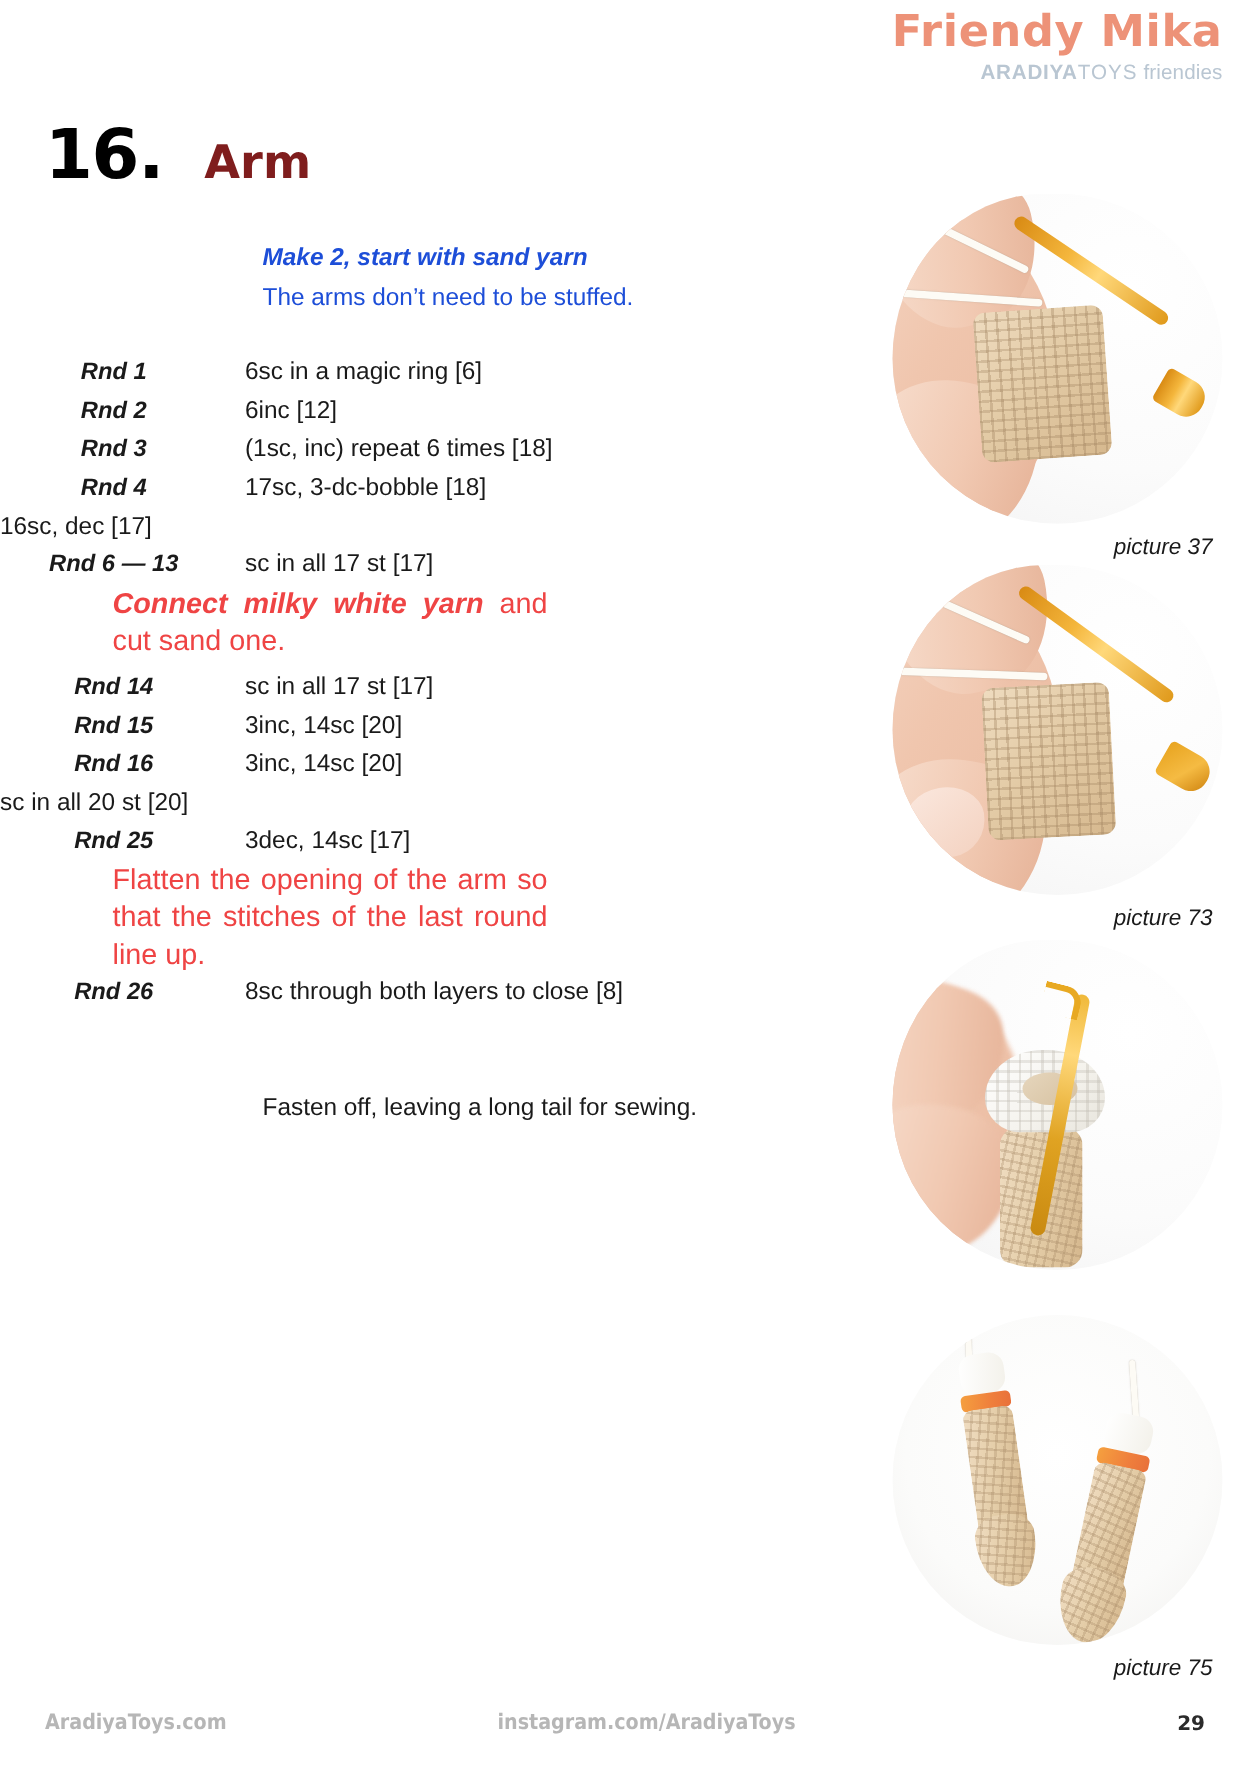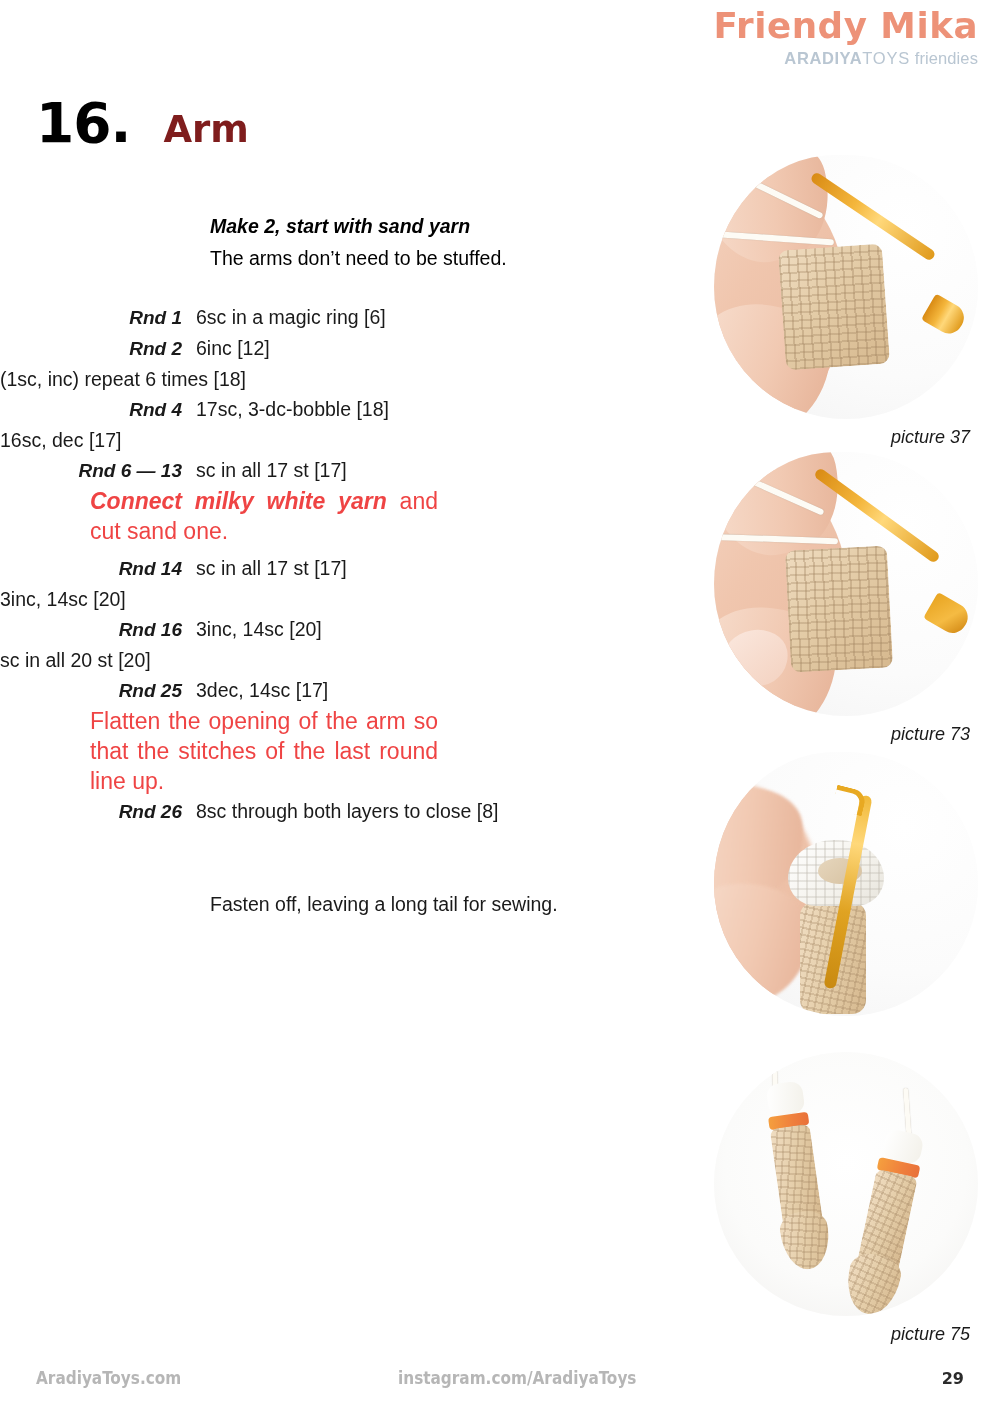--- a/index.html
+++ b/index.html
@@ -86,40 +86,39 @@
     position: absolute;
     top: 190px;
     left: 0;
     width: 600px;
   }
   .intro {
     margin-left: 210px;
     width: 350px;
     font-size: 19.5px;
     line-height: 32px;
-    color: #000000;
-    margin-top: 20px;
+    color: #1d4ed8;
   }
   .intro .strong {
     font-weight: bold;
     font-style: italic;
     display: block;
   }
 
   .rounds {
     margin-top: 28px;
   }
   .round-row {
     display: flex;
     align-items: baseline;
     line-height: 30px;
   }
   .round-label {
     width: 196px;
-    text-align: right;
+    text-align: center;
     padding-right: 14px;
     box-sizing: border-box;
     font-style: italic;
     font-weight: bold;
     font-size: 19px;
     white-space: nowrap;
     color: #1a1a1a;
   }
   .round-text {
     font-size: 19.5px;
@@ -310,20 +309,21 @@
   <div class="rounds">
     <div class="round-row">
       <div class="round-label">Rnd 1</div>
       <div class="round-text">6sc in a magic ring [6]</div>
     </div>
     <div class="round-row">
       <div class="round-label">Rnd 2</div>
       <div class="round-text">6inc [12]</div>
     </div>
     <div class="round-row">
+      <div class="round-label">Rnd 3</div>
       <div class="round-text">(1sc, inc) repeat 6 times [18]</div>
     </div>
     <div class="round-row">
       <div class="round-label">Rnd 4</div>
       <div class="round-text">17sc, 3-dc-bobble [18]</div>
     </div>
     <div class="round-row">
       <div class="round-text">16sc, dec [17]</div>
     </div>
     <div class="round-row">
@@ -335,20 +335,21 @@
   <div class="note-row">
     <span class="strong">Connect milky white yarn</span><span> and cut sand one.</span>
   </div>
 
   <div class="rounds" style="margin-top:7px">
     <div class="round-row">
       <div class="round-label">Rnd 14</div>
       <div class="round-text">sc in all 17 st [17]</div>
     </div>
     <div class="round-row">
+      <div class="round-label">Rnd 15</div>
       <div class="round-text">3inc, 14sc [20]</div>
     </div>
     <div class="round-row">
       <div class="round-label">Rnd 16</div>
       <div class="round-text">3inc, 14sc [20]</div>
     </div>
     <div class="round-row">
       <div class="round-text">sc in all 20 st [20]</div>
     </div>
     <div class="round-row">

